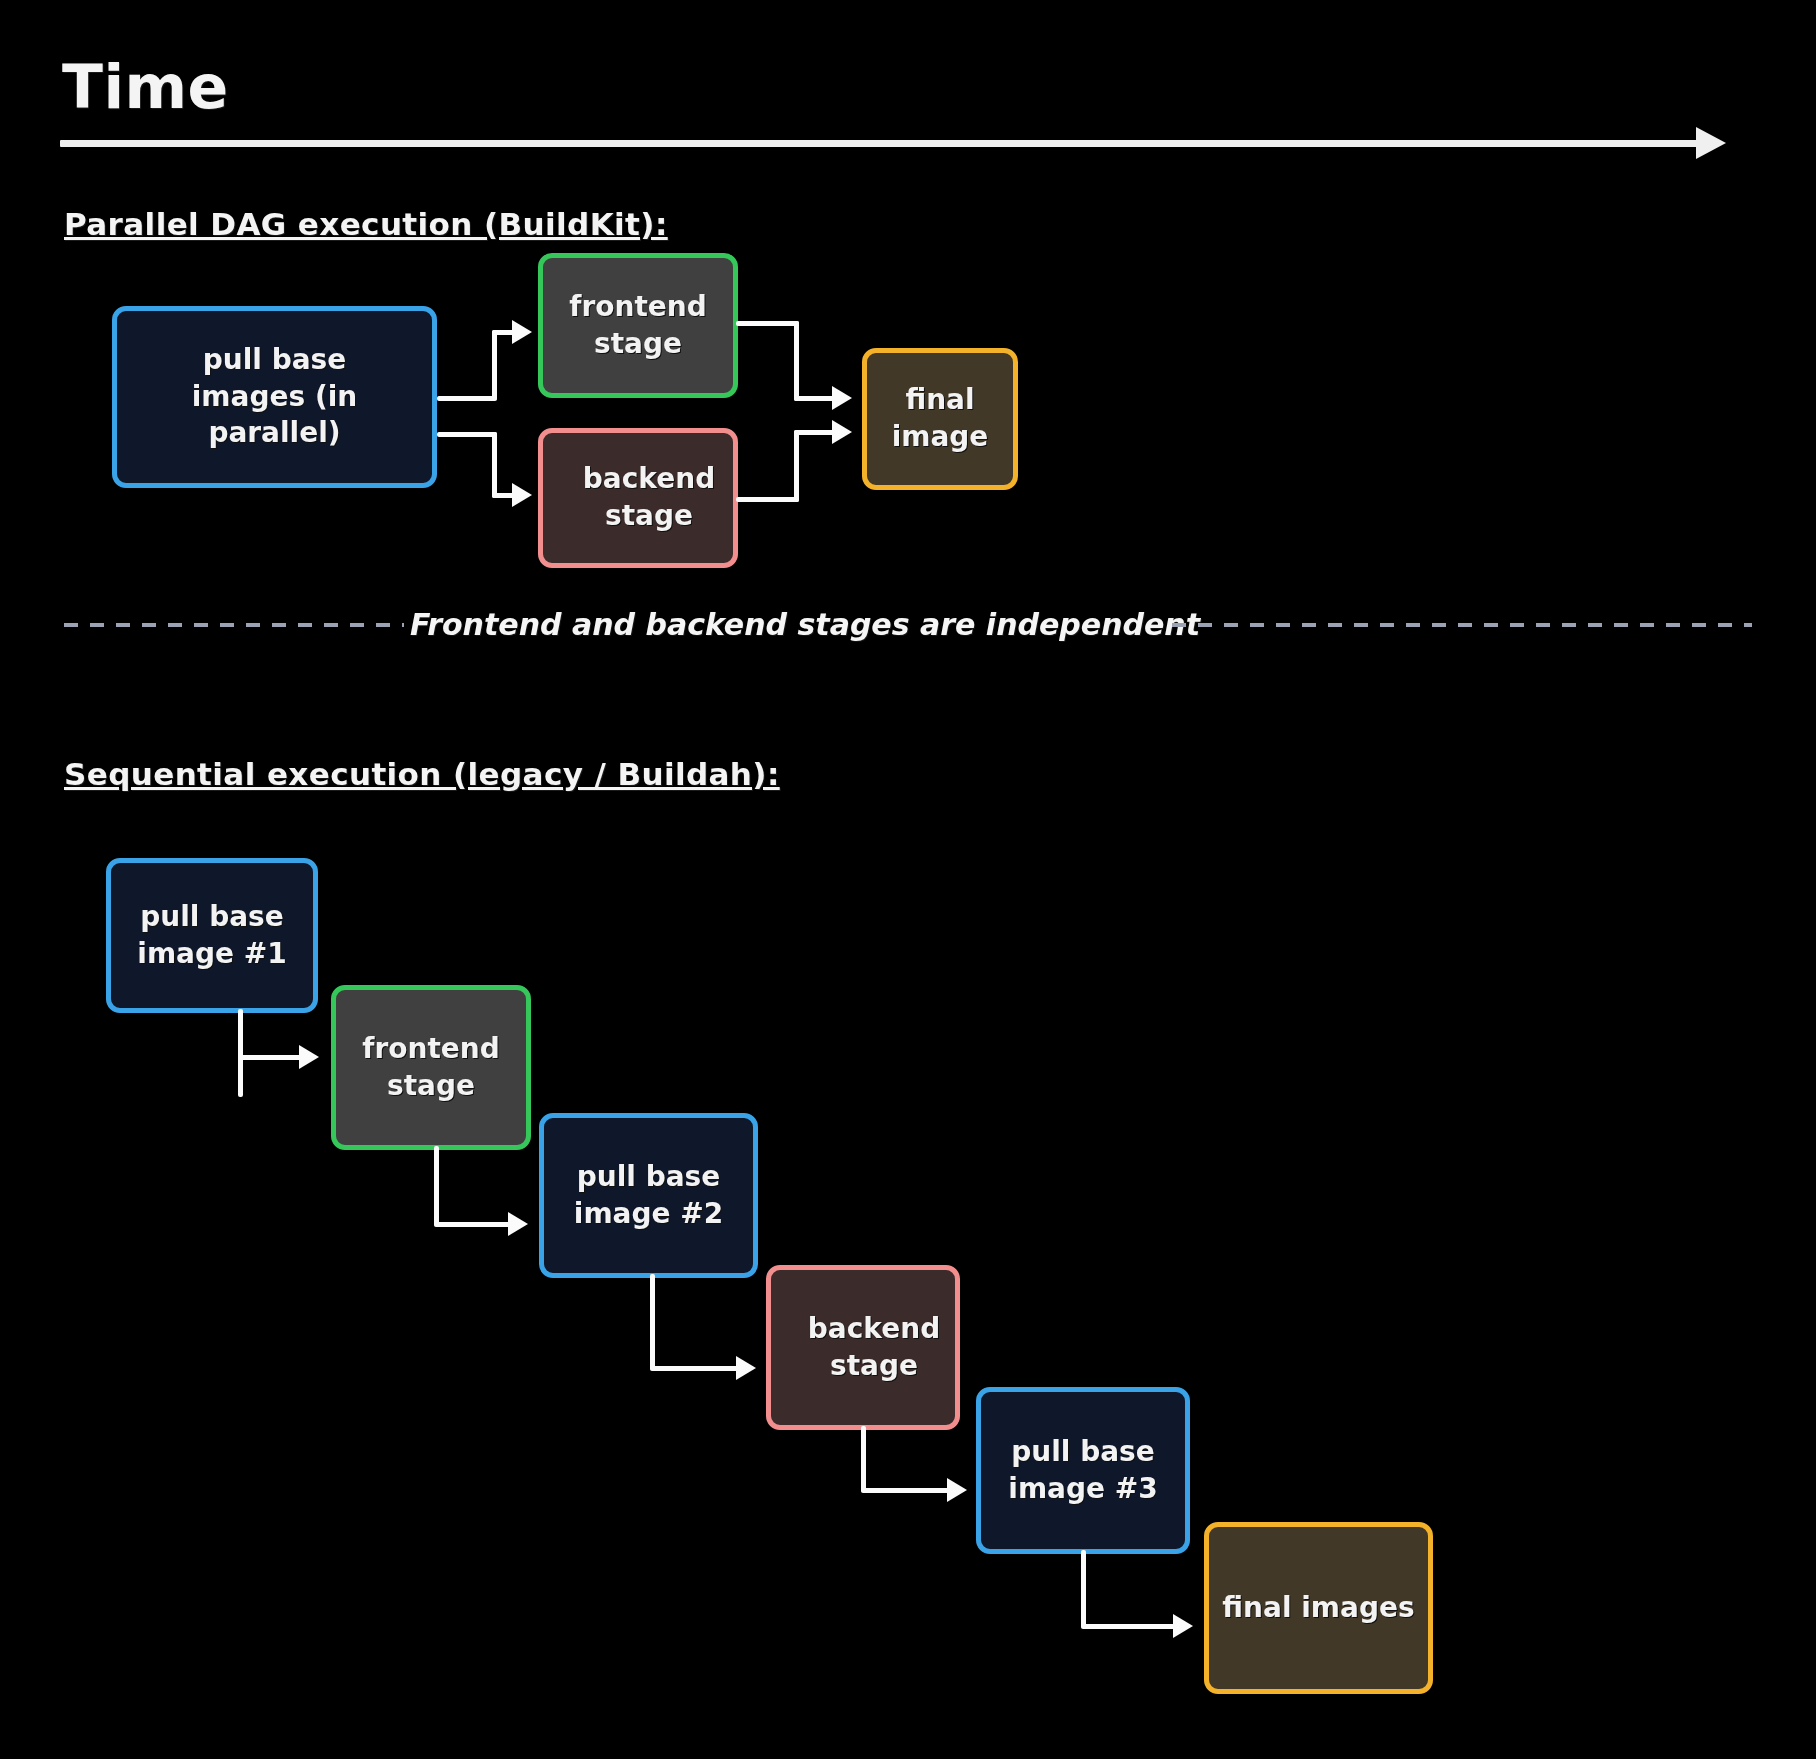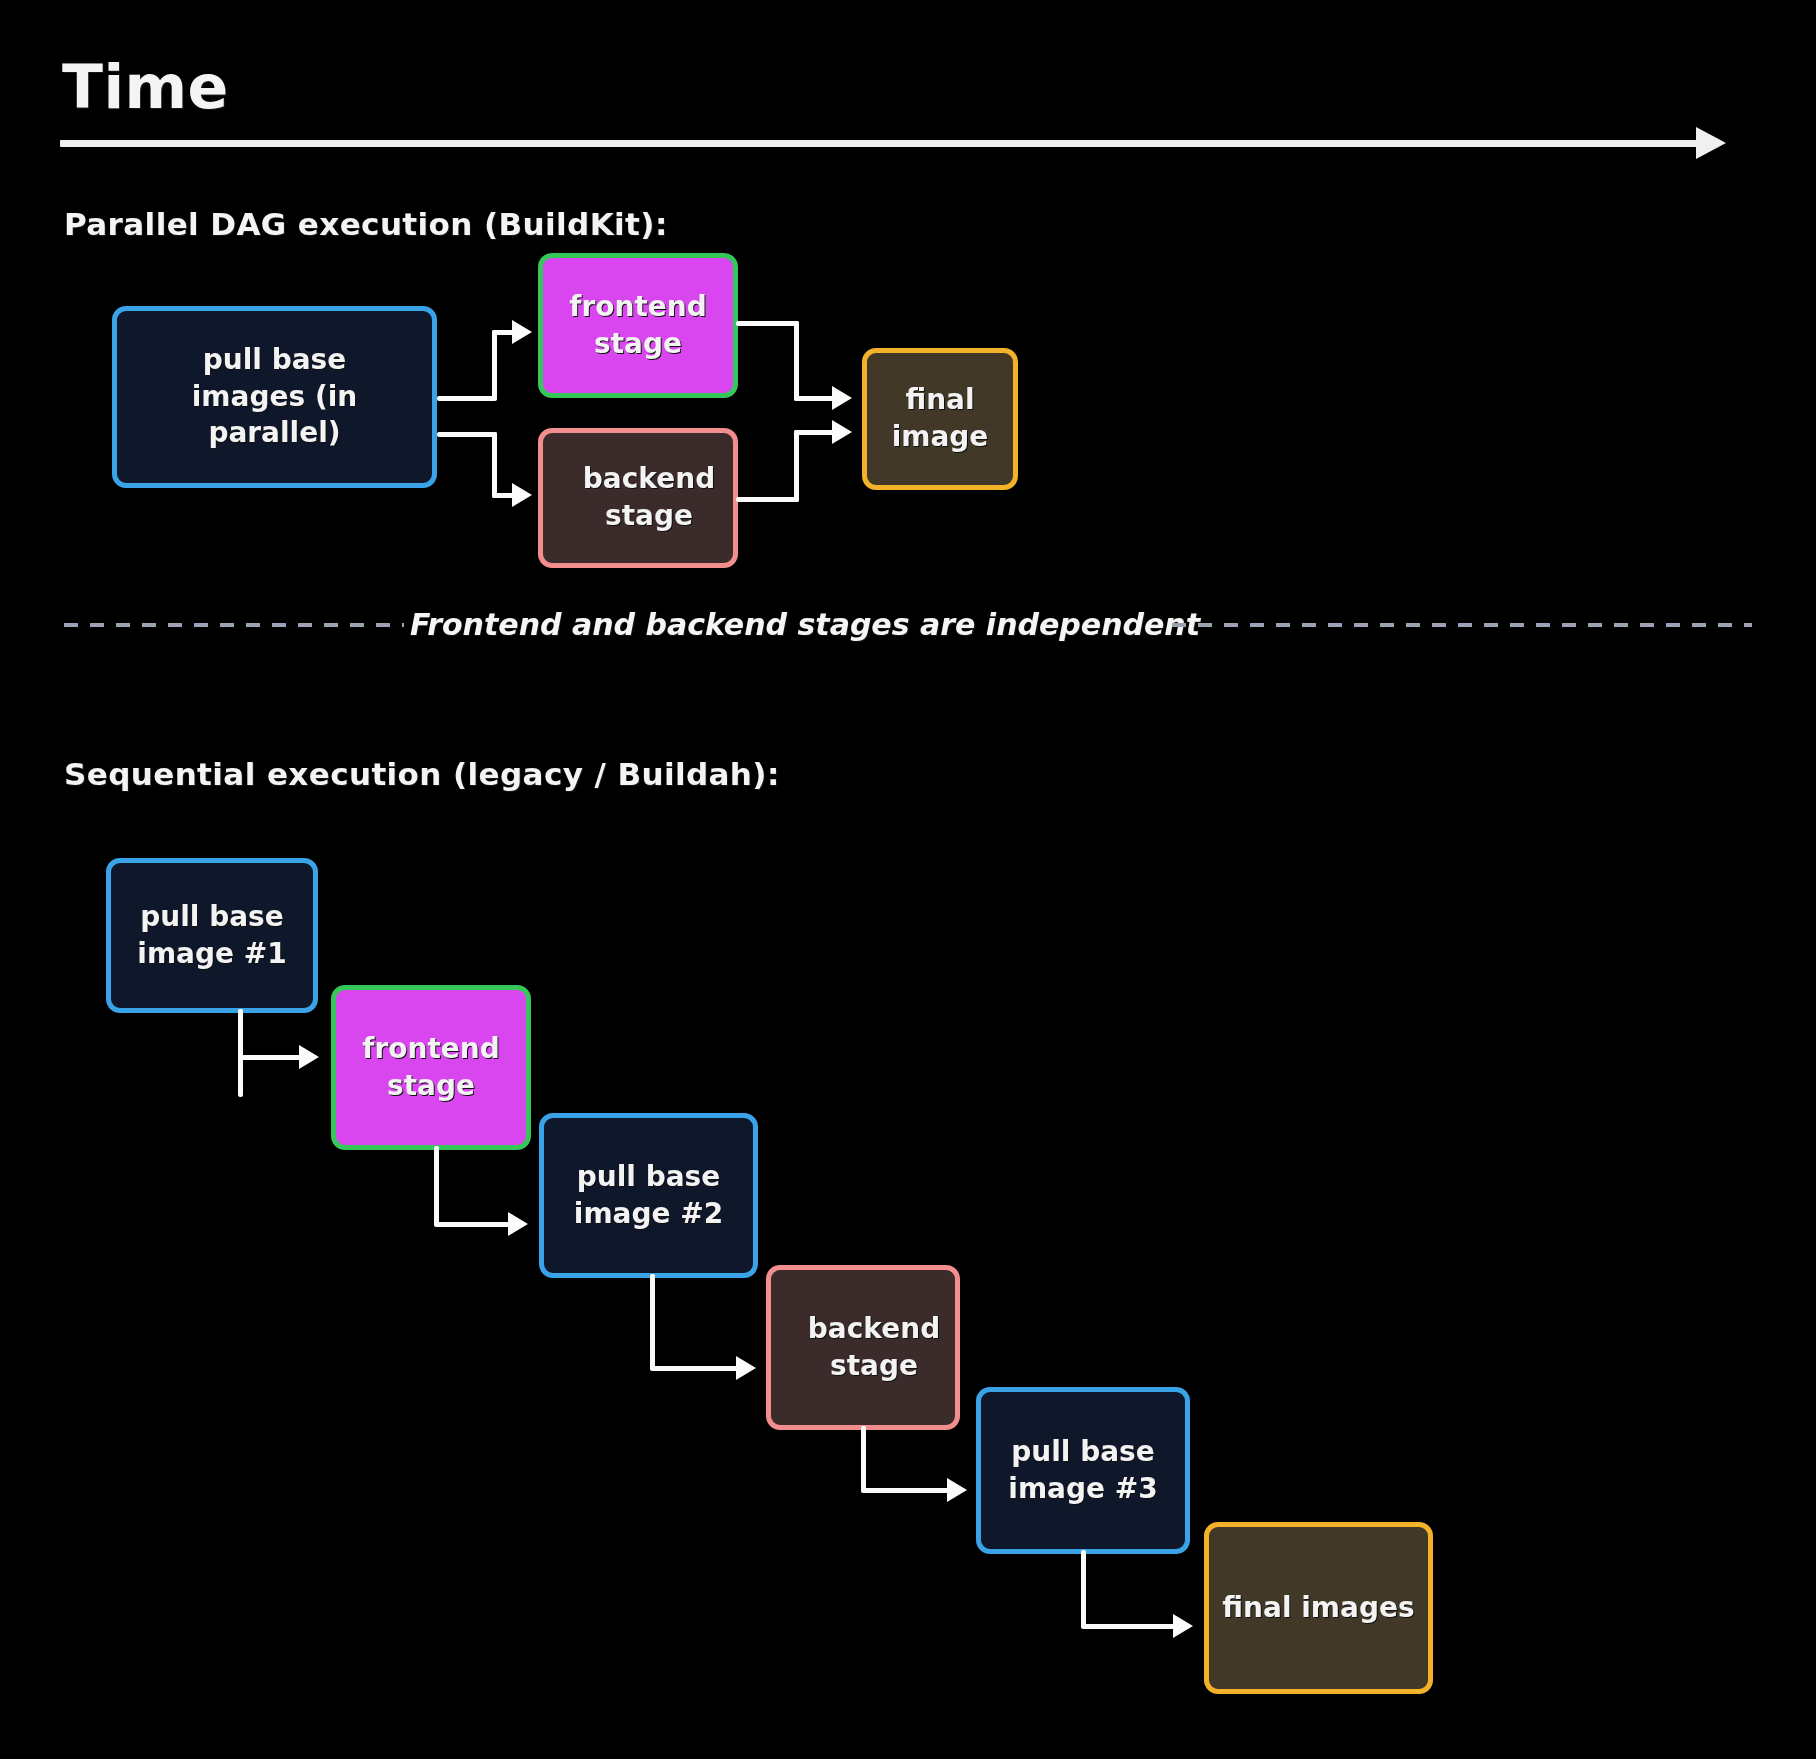--- a/index.html
+++ b/index.html
@@ -63,20 +63,21 @@
   }
 
   .section-title {
     position: absolute;
     font-size: 31px;
     font-weight: 700;
     color: #f4f4f4;
     text-shadow: 1px 1px 0 #1b1b1b;
     white-space: nowrap;
     letter-spacing: 0.4px;
+    text-decoration: underline;
   }
   .section-title.parallel { left: 64px; top: 206px; }
   .section-title.sequential { left: 64px; top: 756px; }
 
   
   .node {
     position: absolute;
     box-sizing: border-box;
     border-radius: 14px;
     border-width: 5px;
@@ -88,21 +89,21 @@
     font-size: 28px;
     font-weight: 700;
     line-height: 1.32;
     color: #f3f3f3;
     text-shadow: 1px 1px 0 #111;
     padding: 6px 10px;
   }
   .node .label { display: block; white-space: pre-line; }
 
   .node.blue   { border-color: #3aa3e8; background: #0f172a; }
-  .node.green  { border-color: #36c75a; background: #d946ef; }
+  .node.green  { border-color: #36c75a; background: #404040; }
   .node.red    { border-color: #f38e8e; background: #3c2b2b; padding-left: 32px; }
   .node.yellow { border-color: #f3b229; background: #423827; }
 
   
   .wire {
     position: absolute;
     background: #fbfbfb;
     border-radius: 2px;
   }
   .wire.h { height: 5px; }

